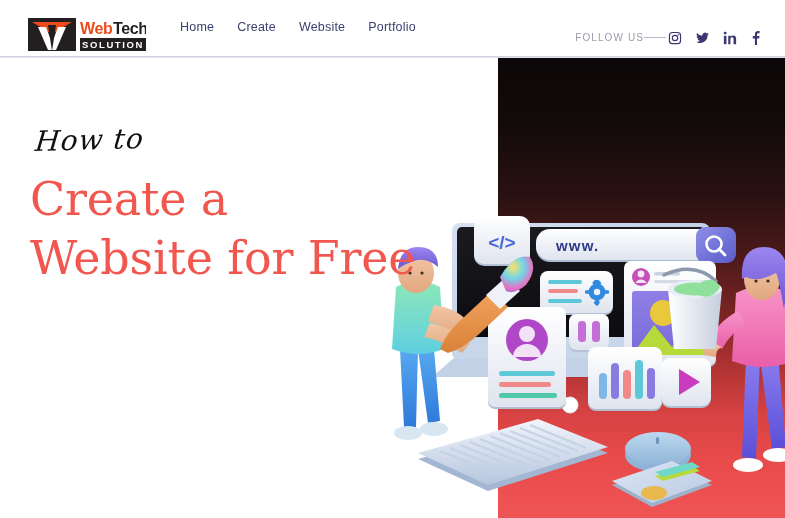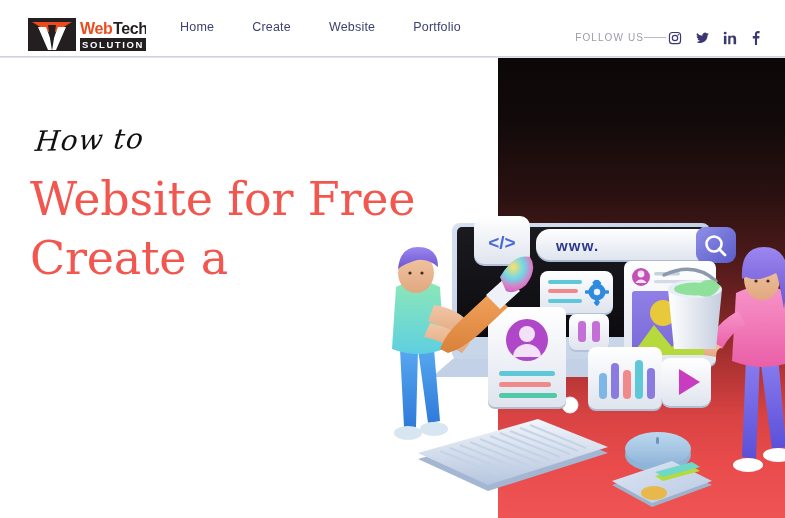--- a/index.html
+++ b/index.html
@@ -49,21 +49,21 @@
     display: block;
   }
 
   
   .nav {
     position: absolute;
     left: 180px; top: 0;
     height: 54px;
     display: flex;
     align-items: center;
-    gap: 38px;
+    gap: 23px;
   }
   .nav a {
     font-family: "Liberation Sans", sans-serif;
     font-size: 12.5px;
     color: #3c4270;
     text-decoration: none;
     letter-spacing: .2px;
     white-space: nowrap;
   }
 
@@ -423,22 +423,22 @@
         <path d="M668 232 l54 0 l-6 60 l-42 0 Z" fill="url(#gBucket)"></path>
         <ellipse cx="695" cy="232" rx="27" ry="9" fill="#e8eef7"></ellipse>
         <ellipse cx="695" cy="232" rx="21" ry="6.5" fill="#8ee09a"></ellipse>
         <path d="M700 226 q14 -8 20 4 q-8 14 -22 8 Z" fill="#8ee09a"></path>
       </g>
     </svg>
   </div>
 
   <div class="headline-block">
     <div class="kicker">How to</div>
+    <div class="title">Create a</div>
     <div class="title">Website for Free</div>
-    <div class="title">Create a</div>
   </div>
 
   <div class="header">
 
     <a class="logo" href="#">
       <svg width="118" height="36" viewBox="0 0 118 36" xmlns="http://www.w3.org/2000/svg">
 
         <path d="M0 1 L48 1 L48 34 L0 34 Z" fill="#231F20"></path>
         <path d="M4 5 L44 5 L24 17 Z" fill="#ED4B1C"></path>
         <path d="M10 10 L18 10 L24 26 L30 10 L38 10 L28 33 L20 33 Z" fill="#ffffff"></path>

